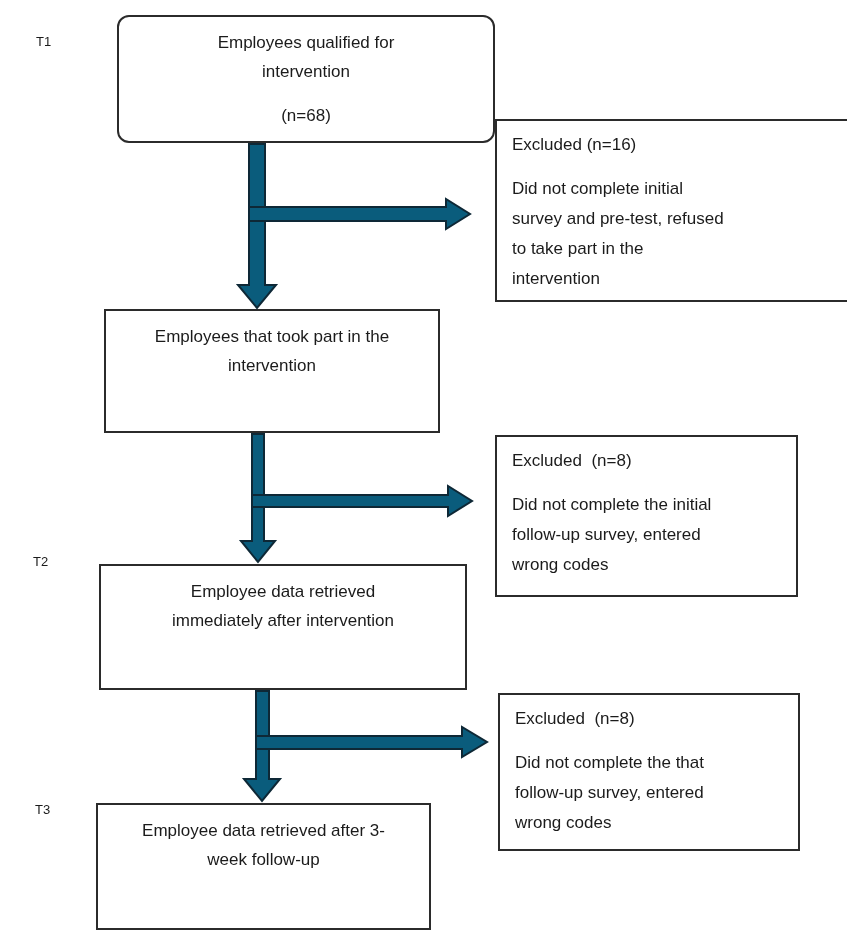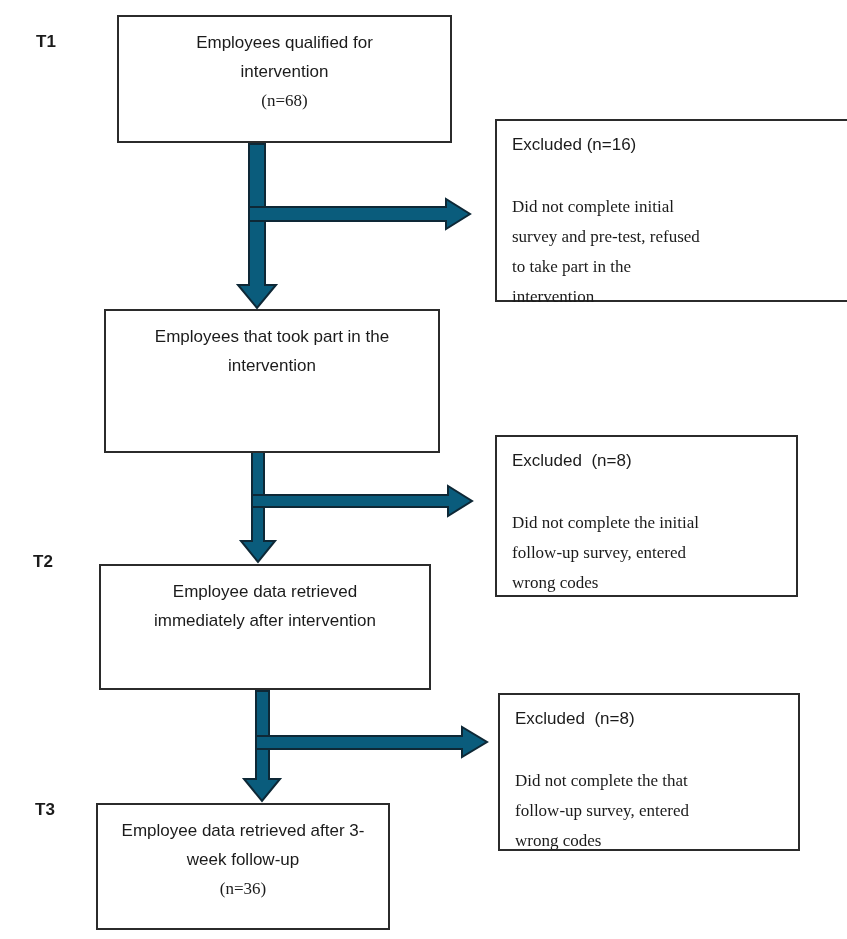--- a/index.html
+++ b/index.html
@@ -28,41 +28,40 @@
   .main-box {
     text-align: center;
     font-size: 17px;
     padding-top: 11px;
   }
   .stage-title {
     white-space: pre-wrap;
     line-height: 29px;
   }
   .stage-count {
+    margin-top: 15px;
     line-height: 29px;
-    font-family: Liberation Serif, serif;
   }
   .excl-box {
     font-size: 17px;
     padding: 9px 15px;
   }
   .excl-header {
     white-space: pre-wrap;
     line-height: 30px;
   }
   .excl-body {
-    margin-top: 32px;
+    margin-top: 14px;
     white-space: pre-wrap;
     line-height: 30px;
-    font-family: Liberation Serif, serif;
   }
   .tlabel {
     position: absolute;
-    font-weight: bold;
-    font-size: 17px;
+    font-weight: normal;
+    font-size: 13px;
     line-height: 20px;
   }
 </style>
 </head>
 <body>
 
 <div class="canvas">
 
   <svg class="arrows" viewBox="0 0 847 939" xmlns="http://www.w3.org/2000/svg">
     <g stroke="#0e2836">
@@ -72,57 +71,56 @@
       <path d="M252,495 H448 V486 L472,501 L448,516 V507 H252 Z" fill="#0a5c7c"></path>
       <path d="M256,691 H269 V779 H280 L262,801 L244,779 H256 Z" fill="#0a5c7c"></path>
       <path d="M256,736 H462 V727 L487,742 L462,757 V749 H256 Z" fill="#0a5c7c"></path>
     </g>
   </svg>
 
   <div class="tlabel" style="left:36px; top:32px;">T1</div>
   <div class="tlabel" style="left:33px; top:552px;">T2</div>
   <div class="tlabel" style="left:35px; top:800px;text-align:center;">T3</div>
 
-  <div class="box main-box" style="left:117px; top:15px; width:335px; height:128px;">
+  <div class="box main-box" style="left:117px; top:15px; width:378px; height:128px;border-radius:12px;">
     <div class="stage-title">Employees qualified for
 intervention</div>
     <div class="stage-count">(n=68)</div>
   </div>
 
   <div class="box excl-box" style="left:495px; top:119px; width:365px; height:183px;">
     <div class="excl-header">Excluded (n=16)</div>
     <div class="excl-body">Did not complete initial
 survey and pre-test, refused
 to take part in the
 intervention</div>
   </div>
 
-  <div class="box main-box" style="left:104px; top:309px; width:336px; height:144px;">
+  <div class="box main-box" style="left:104px; top:309px; width:336px; height:124px;">
     <div class="stage-title">Employees that took part in the
 intervention</div>
   </div>
 
   <div class="box excl-box" style="left:495px; top:435px; width:303px; height:162px;">
     <div class="excl-header">Excluded  (n=8)</div>
     <div class="excl-body">Did not complete the initial
 follow-up survey, entered
 wrong codes</div>
   </div>
 
-  <div class="box main-box" style="left:99px; top:564px; width:332px; height:126px;">
+  <div class="box main-box" style="left:99px; top:564px; width:368px; height:126px;">
     <div class="stage-title">Employee data retrieved
 immediately after intervention</div>
   </div>
 
   <div class="box excl-box" style="left:498px; top:693px; width:302px; height:158px;">
     <div class="excl-header">Excluded  (n=8)</div>
     <div class="excl-body">Did not complete the that
 follow-up survey, entered
 wrong codes</div>
   </div>
 
-  <div class="box main-box" style="left:96px; top:803px; width:294px; height:127px;">
+  <div class="box main-box" style="left:96px; top:803px; width:335px; height:127px;">
     <div class="stage-title">Employee data retrieved after 3-
 week follow-up</div>
-    <div class="stage-count">(n=36)</div>
   </div>
 
 </div>
 
 </body></html>

